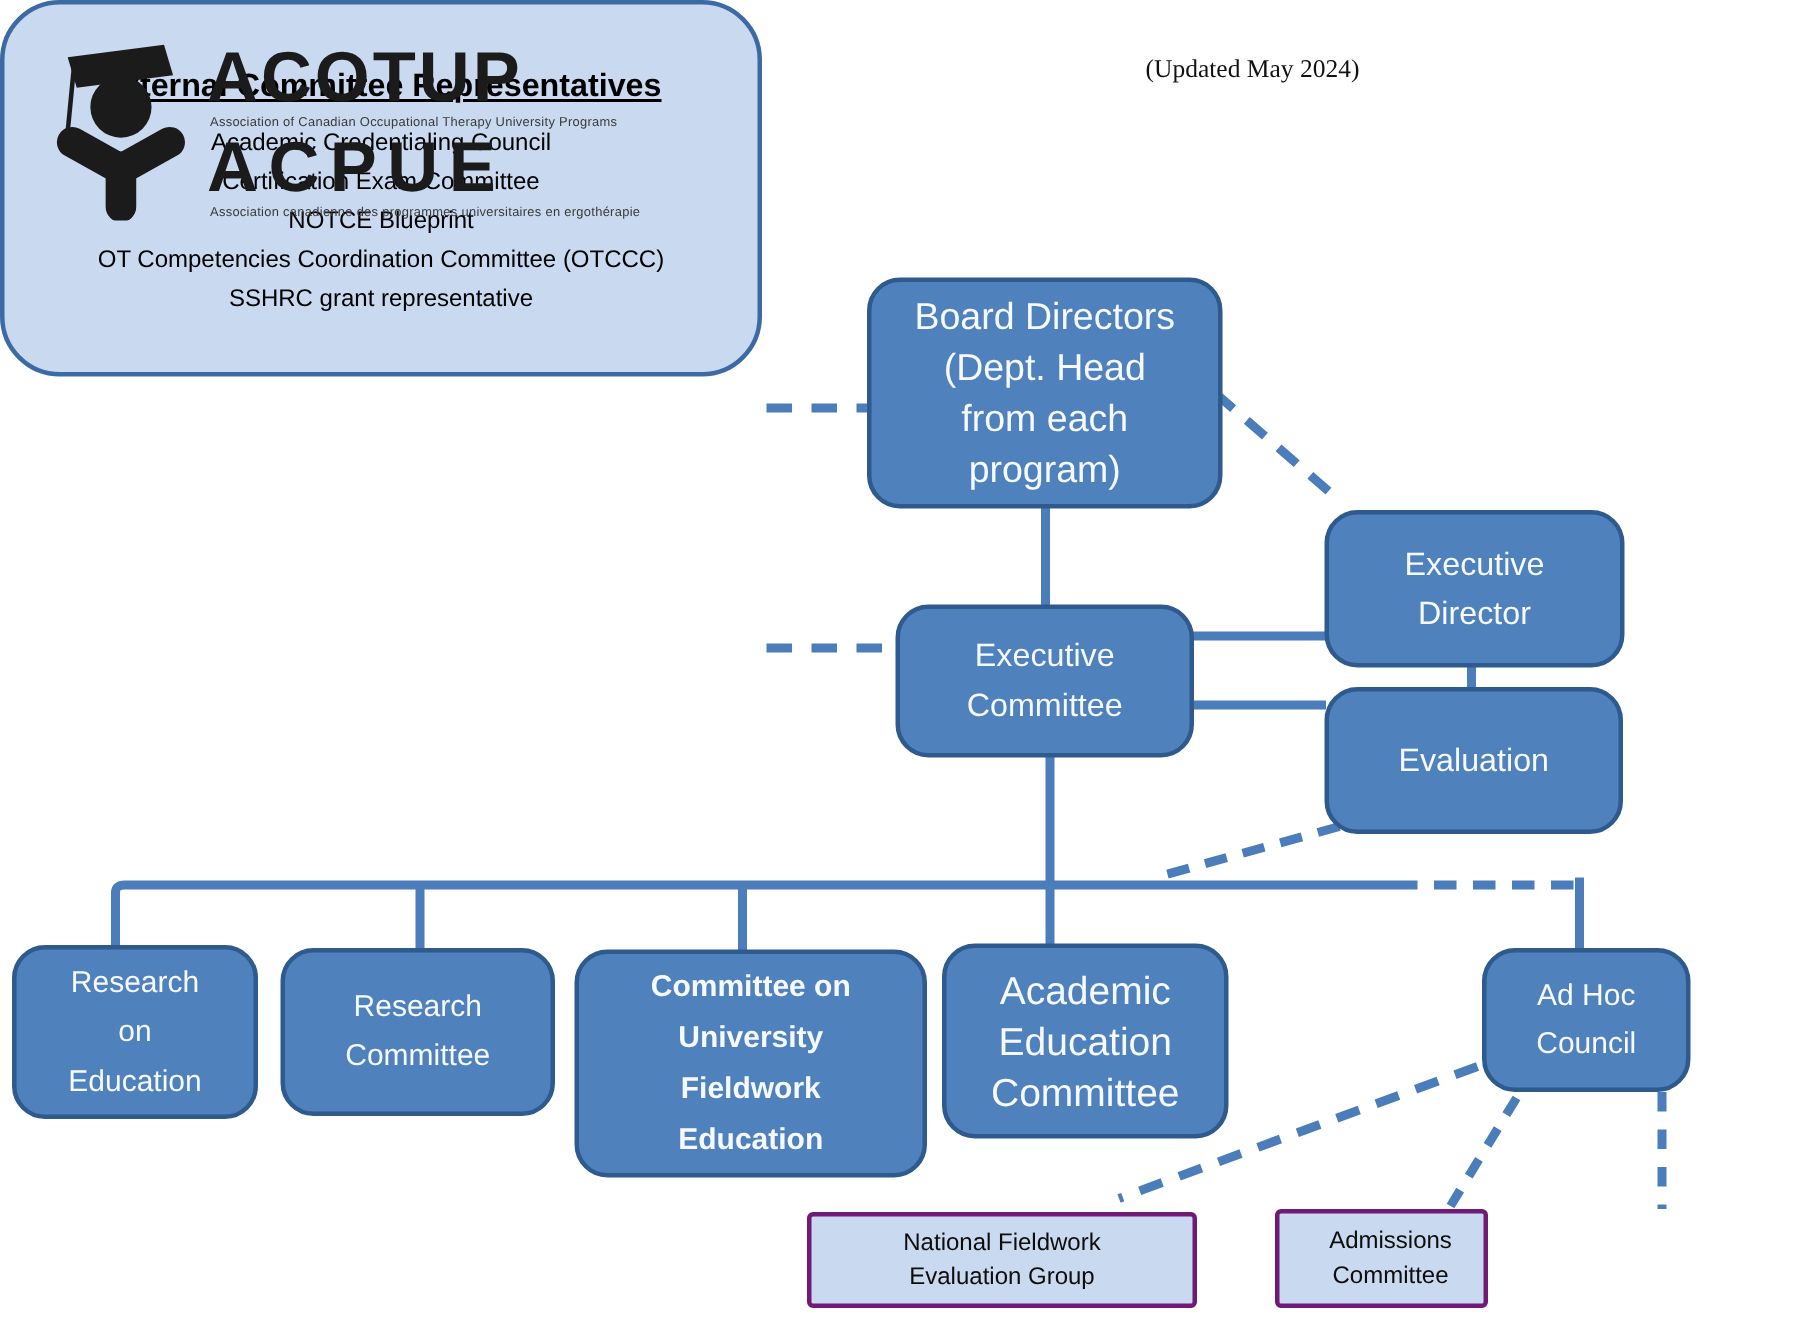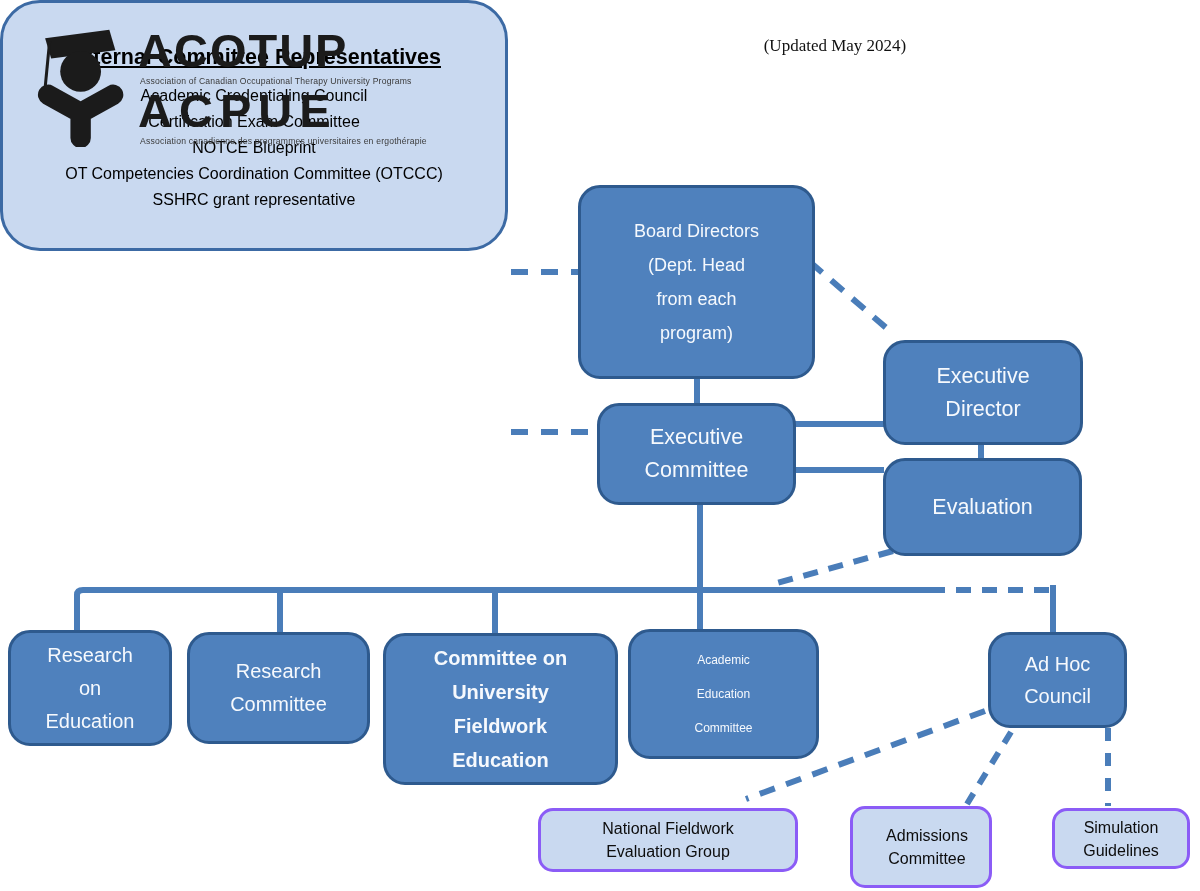--- a/index.html
+++ b/index.html
@@ -43,21 +43,21 @@
     position:absolute;z-index:2;box-sizing:border-box;
     display:flex;align-items:center;justify-content:center;
     text-align:center;
   }
   .node span{white-space:pre-line;display:block;width:100%;}
   .dark{
     background:#4f81bd;border:3px solid #2e5a8e;border-radius:22px;
     color:#f6f9fd;
   }
   .light{
-    background:#c9d9f0;border:3px solid #8b5cf6;border-radius:15px;
+    background:#c9d9f0;border:3px solid #701a75;border-radius:4px;
     color:#0d0d0d;
   }
   .external{
     background:#c9d9f0;border:3px solid #3c6aa4;border-radius:40px;
     color:#0d0d0d;display:block;text-align:center;
   }
   .ext-title{
     font-size:21.5px;font-weight:bold;text-decoration:underline;
     margin:42px 10px 13px 10px;color:#000;
   }
@@ -116,21 +116,21 @@
 
   <div class="external" style="left:10px;top:225px;width:502px;height:245px;">
     <div class="ext-title">External Committee Representatives</div>
     <div class="ext-item">Academic Credentialing Council</div>
     <div class="ext-item">Certification Exam Committee</div>
     <div class="ext-item">NOTCE Blueprint</div>
     <div class="ext-item">OT Competencies Coordination Committee (OTCCC)</div>
     <div class="ext-item">SSHRC grant representative</div>
   </div>
 
-  <div class="node dark" style="left:578px;top:185px;width:237px;height:194px;font-size:18px;line-height:34px;">
+  <div class="node dark" style="left:578px;top:185px;width:237px;height:154px;font-size:25px;line-height:34px;">
     <span>Board Directors
 (Dept. Head
 from each
 program)</span>
   </div>
 
   <div class="node dark" style="left:883px;top:340px;width:200px;height:105px;font-size:21.5px;line-height:33px;">
     <span>Executive
 Director</span>
   </div>
@@ -155,39 +155,35 @@
 Committee</span>
   </div>
 
   <div class="node dark" style="left:383px;top:633px;width:235px;height:152px;font-size:20px;line-height:34px;font-weight:bold;">
     <span>Committee on
 University
 Fieldwork
 Education</span>
   </div>
 
-  <div class="node dark" style="left:628px;top:629px;width:191px;height:130px;font-size:12px;line-height:34px;">
+  <div class="node dark" style="left:628px;top:629px;width:191px;height:130px;font-size:26px;line-height:34px;">
     <span>Academic
 Education
 Committee</span>
   </div>
 
   <div class="node dark" style="left:988px;top:632px;width:139px;height:96px;font-size:20px;line-height:32px;">
     <span>Ad Hoc
 Council</span>
   </div>
 
   <div class="node light" style="left:538px;top:808px;width:260px;height:64px;font-size:16px;line-height:23px;">
     <span>National Fieldwork
 Evaluation Group</span>
   </div>
 
-  <div class="node light" style="left:850px;top:806px;width:142px;height:82px;font-size:16px;line-height:23px;padding-left:12px;">
+  <div class="node light" style="left:850px;top:806px;width:142px;height:66px;font-size:16px;line-height:23px;padding-left:12px;">
     <span>Admissions
 Committee</span>
   </div>
 
-  <div class="node light" style="left:1052px;top:808px;width:138px;height:61px;font-size:16px;line-height:23px;">
-    <span>Simulation
-Guidelines</span>
-  </div>
 
 </div>
 
 </body></html>

